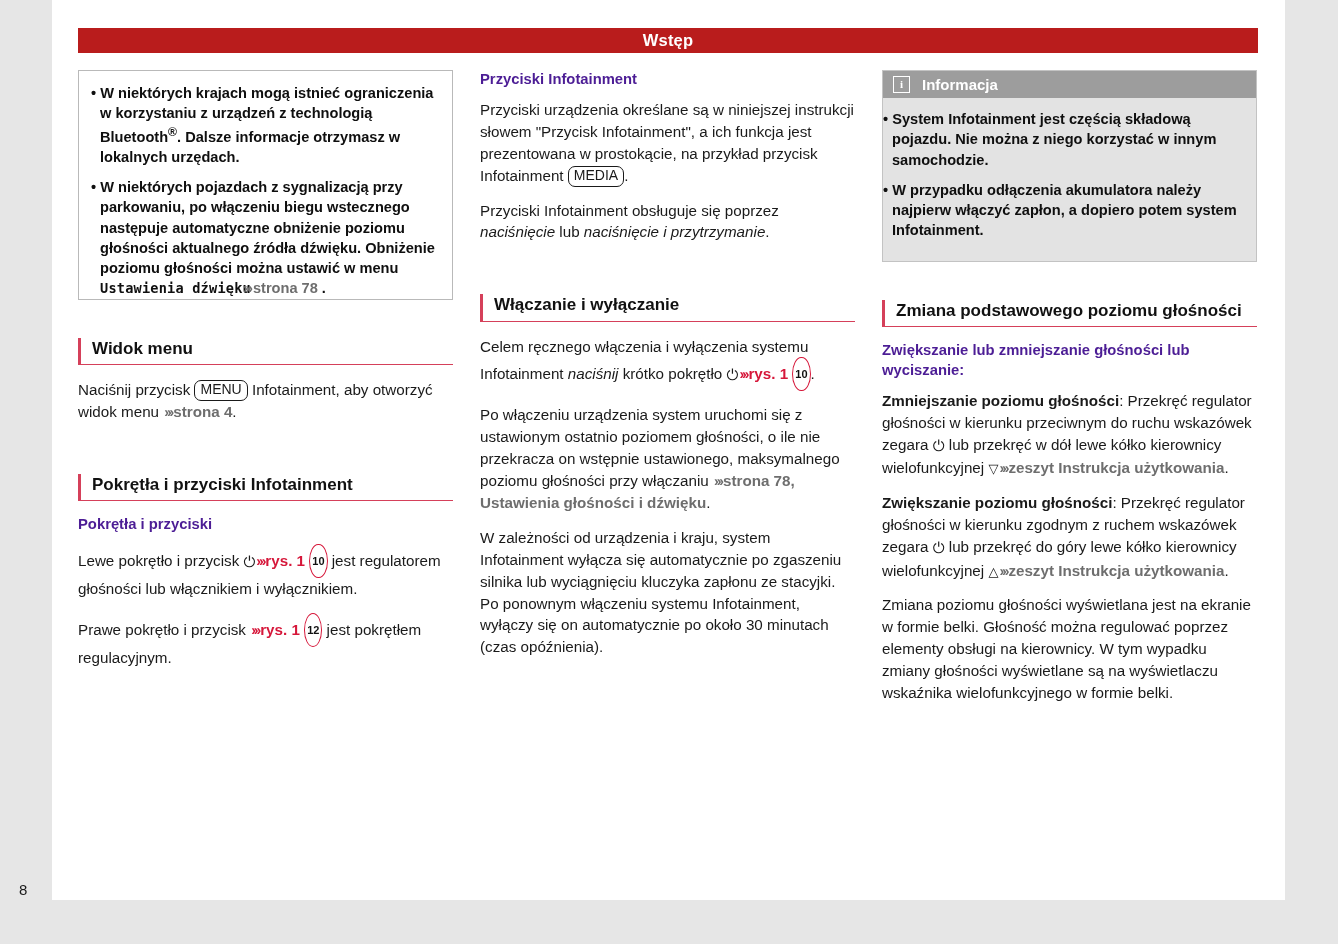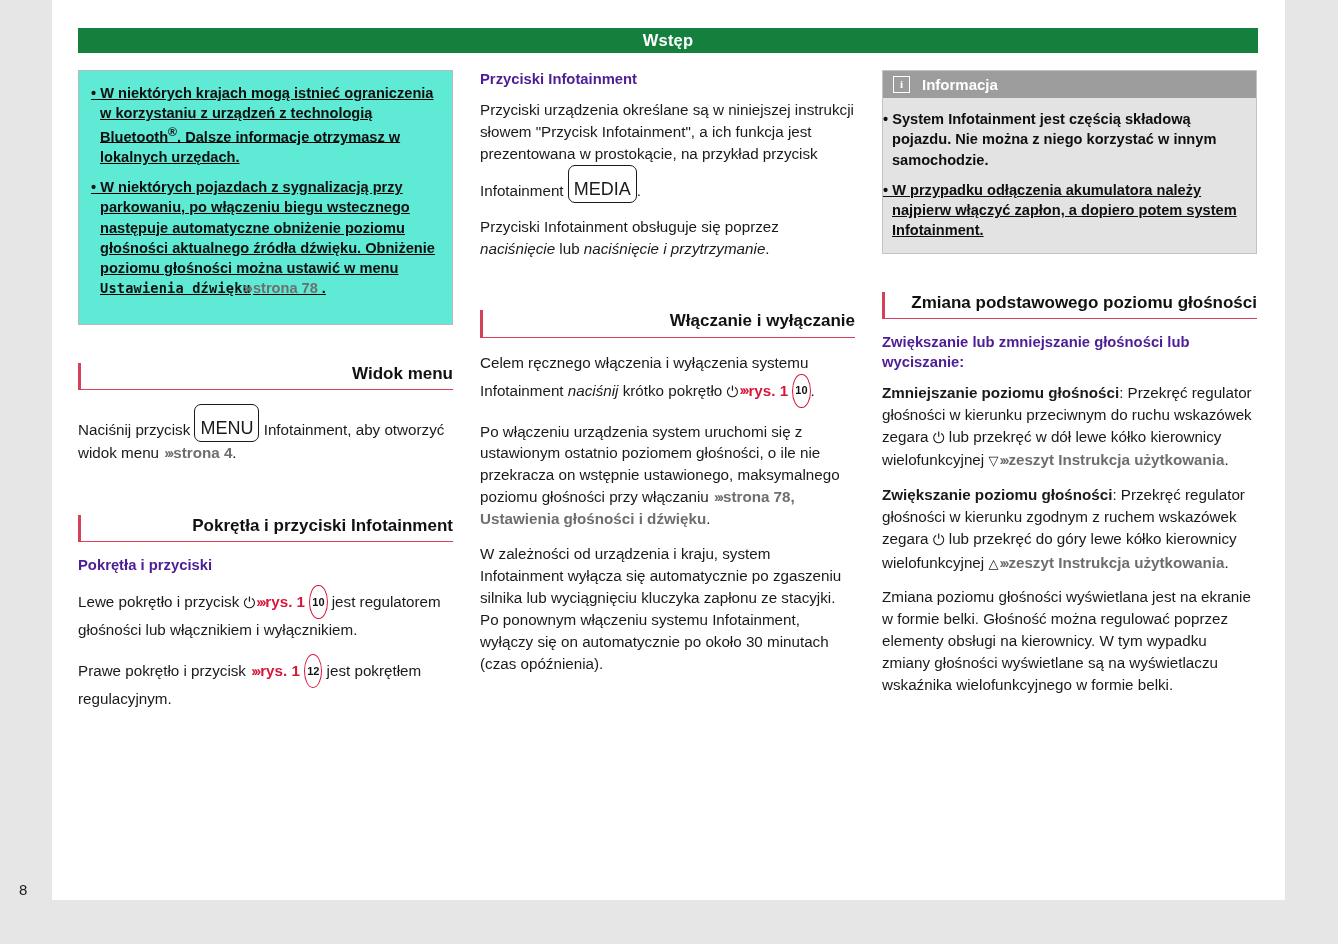--- a/index.html
+++ b/index.html
@@ -33,21 +33,21 @@
     width: 1233px;
     height: 900px;
     background: #ffffff;
   }
   .header-bar {
     position: absolute;
     left: 78px;
     top: 28px;
     width: 1180px;
     height: 25px;
-    background: #15803d;
+    background: #b91c1c;
     color: #ffffff;
     font-size: 16.5px;
     font-weight: bold;
     display: flex;
     align-items: center;
     justify-content: center;
     letter-spacing: 0.2px;
   }
   .columns {
     position: absolute;
@@ -59,24 +59,23 @@
   }
   .col {
     width: 375px;
   }
   .col-mid { width: 375px; }
   .col-right { width: 375px; }
 
   
   .note-box {
     border: 1px solid #b9b9b9;
-    background: #5eead4;
-    padding: 12px 14px 25px 12px;
+    background: #ffffff;
+    padding: 12px 14px 0 12px;
     box-sizing: border-box;
-    text-decoration: underline;
   }
   .note-box p {
     margin: 0 0 10px 0;
     font-size: 14.6px;
     font-weight: bold;
     line-height: 1.39;
     color: #0f0f0f;
     text-indent: -9px;
     padding-left: 9px;
   }
@@ -115,33 +114,32 @@
   .info-body { padding: 11px 13px 12px 0; }
   .info-body p {
     margin: 0 0 10px 0;
     font-size: 14.6px;
     font-weight: bold;
     line-height: 1.39;
     color: #0f0f0f;
     text-indent: -9px;
     padding-left: 9px;
   }
-  .info-body p:last-child { margin-bottom: 0; text-decoration: underline; }
+  .info-body p:last-child { margin-bottom: 8px; }
 
   
   .sec-head {
     border-left: 3px solid #d5405a;
     border-bottom: 1.5px solid #d5405a;
     padding: 0 0 5px 11px;
     margin: 0 0 14px 0;
     font-size: 17px;
     font-weight: bold;
     color: #111111;
     line-height: 1.25;
-    text-align: right;
   }
   .spacer-lg { height: 38px; }
 
   .sub-head {
     font-size: 14.8px;
     font-weight: bold;
     color: #4c1d95;
     margin: 0 0 9px 0;
     line-height: 1.35;
   }
@@ -183,22 +181,22 @@
     color: #111111;
     line-height: 1;
     vertical-align: 1px;
     box-sizing: border-box;
   }
   .circ.dark { border-color: #141414; }
   .keycap {
     display: inline-block;
     border: 1.3px solid #1a1a1a;
     border-radius: 7px;
-    padding: 12px 5px 1px 5px;
-    font-size: 18px;
+    padding: 0px 5px 1px 5px;
+    font-size: 14px;
     line-height: 1.28;
     vertical-align: 1px;
   }
   .pwr {
     font-family: "DejaVu Sans", sans-serif;
     font-size: 15px;
     vertical-align: -1px;
   }
   .tri {
     font-family: "DejaVu Sans", sans-serif;

